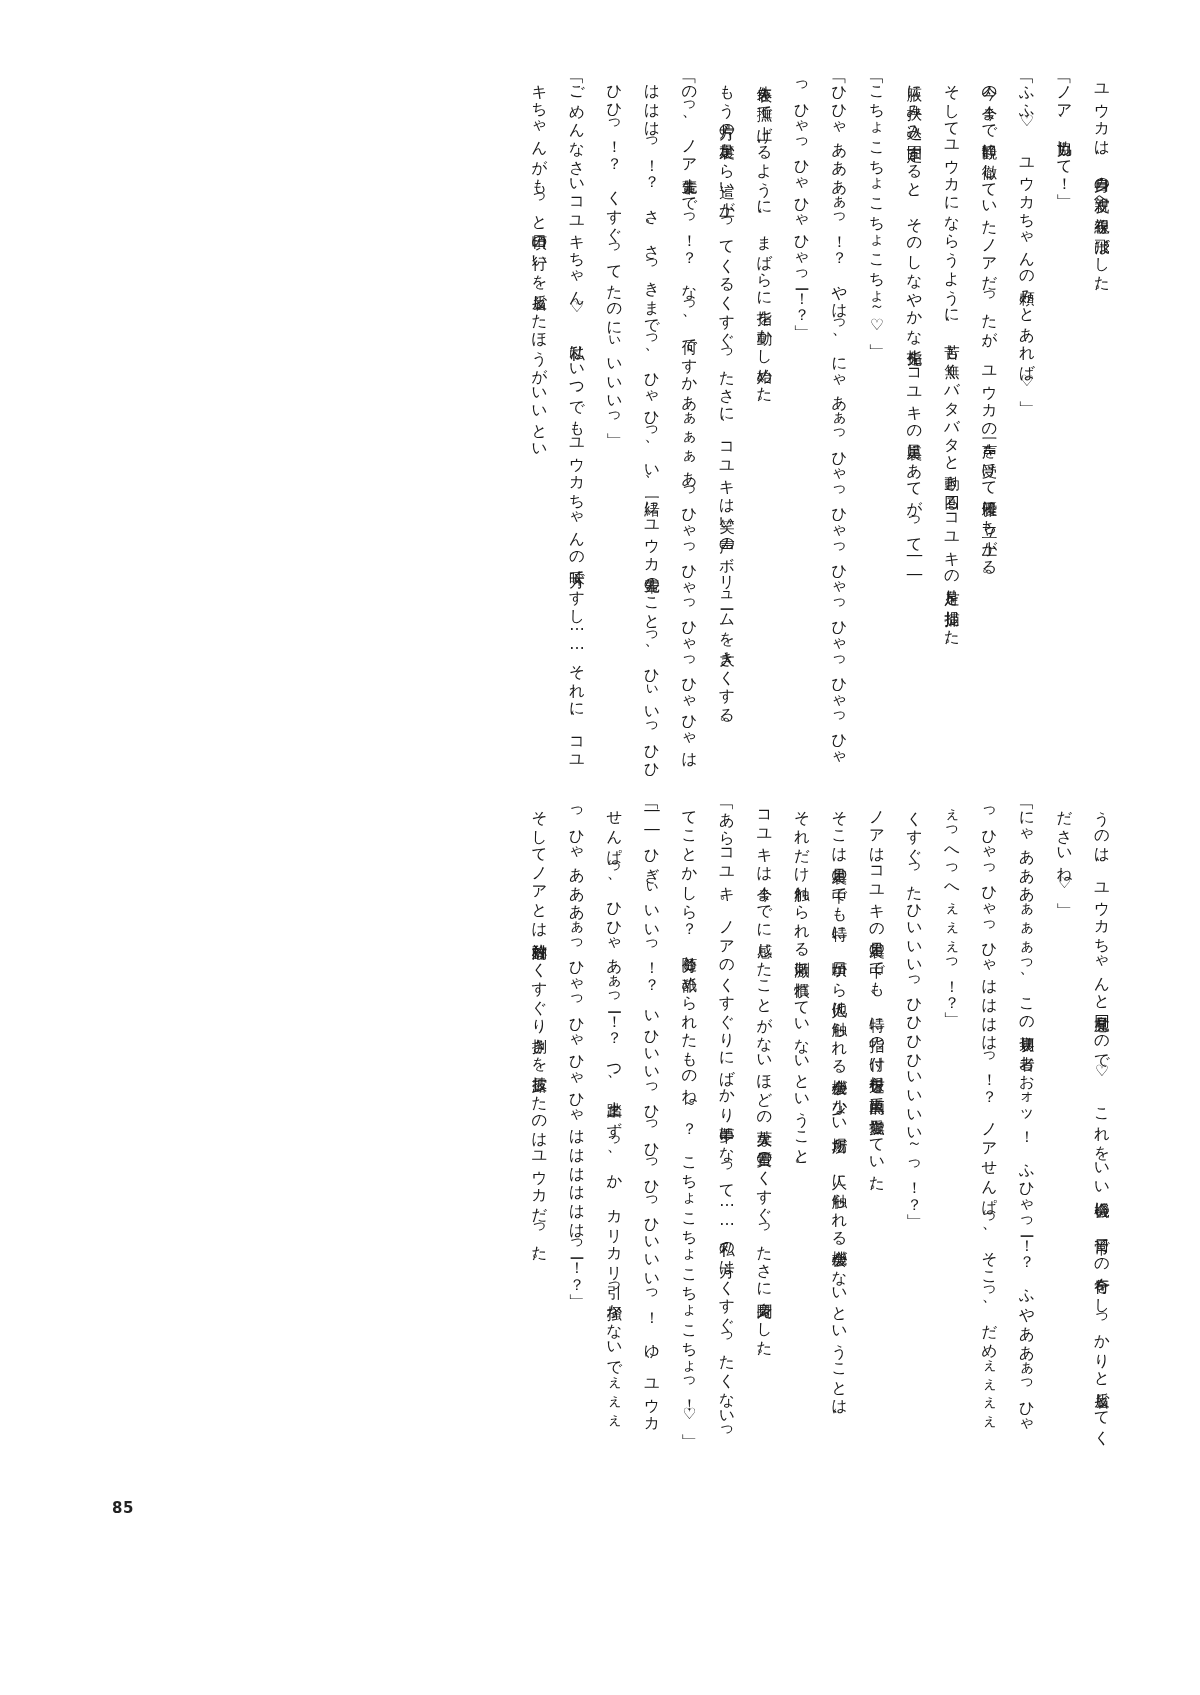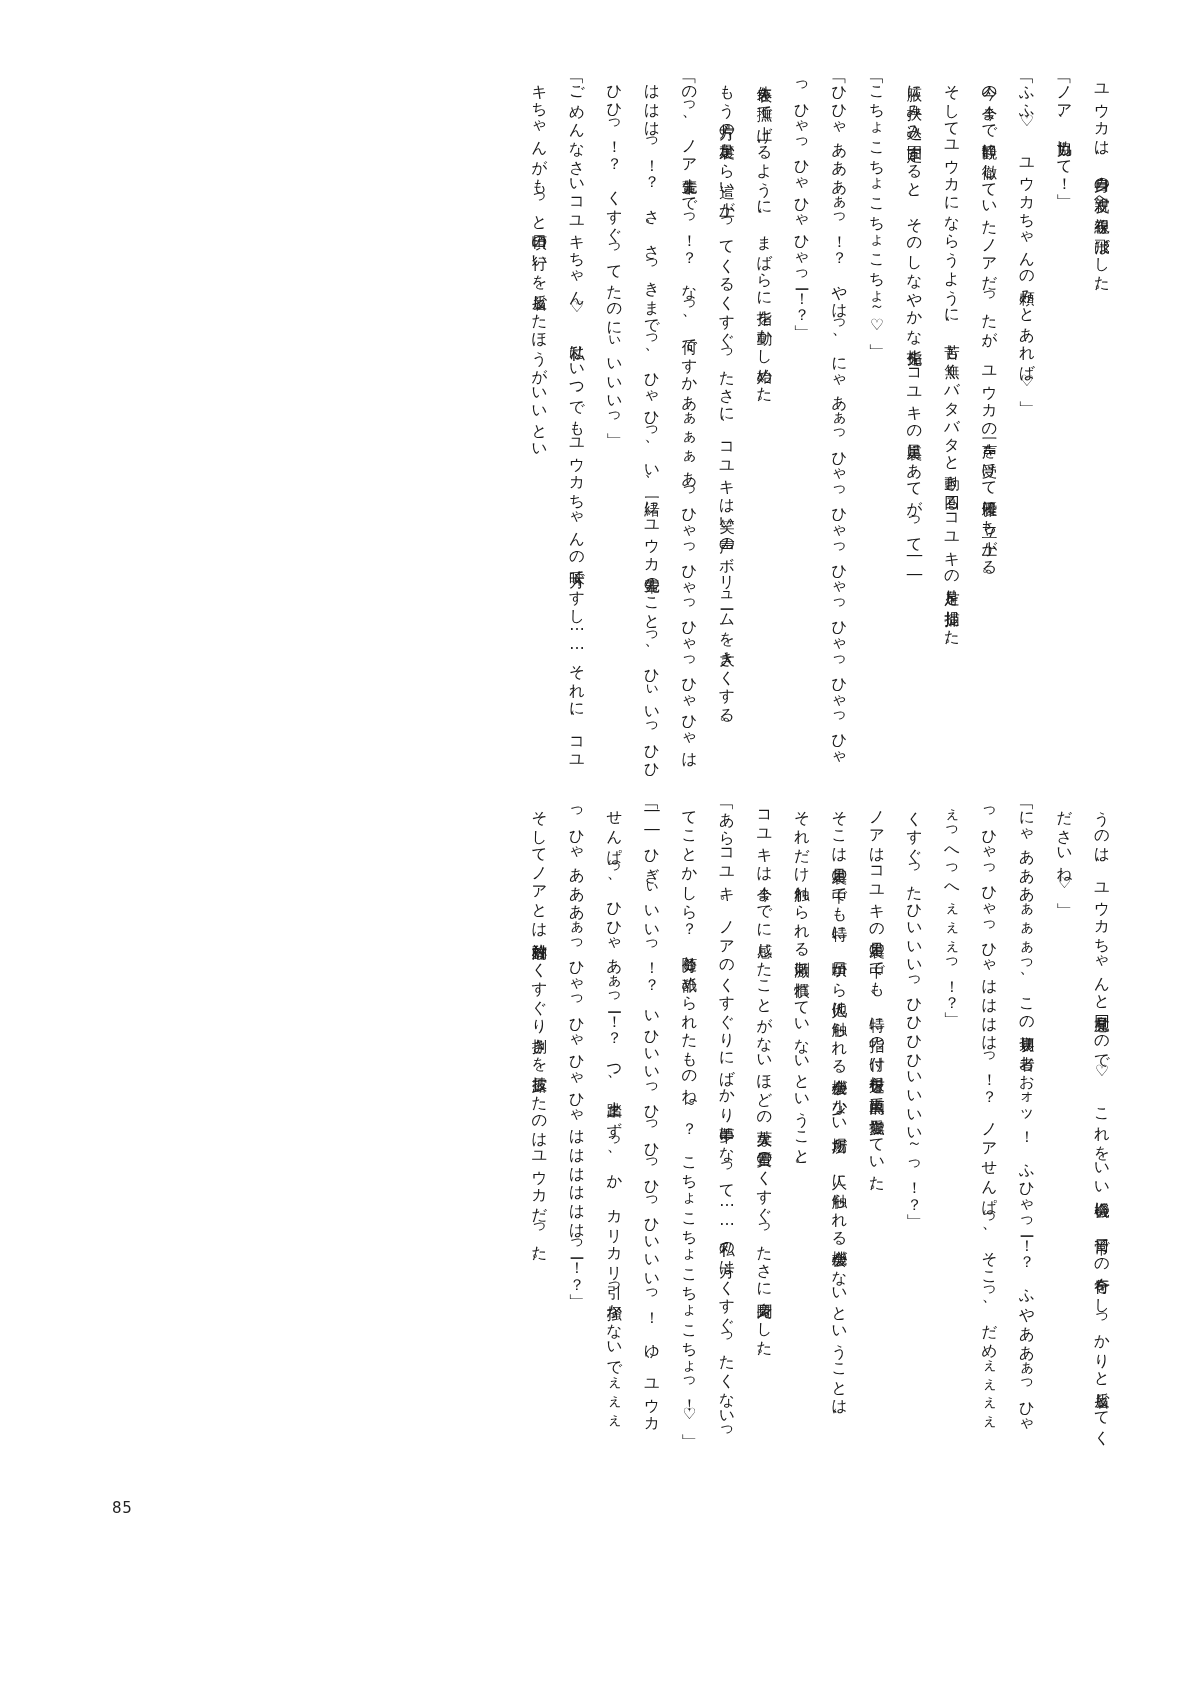--- a/index.html
+++ b/index.html
@@ -49,20 +49,21 @@
   }
 
   .page-number {
     position: absolute;
     left: 112px;
     bottom: 178px;
     font-size: 15px;
     color: #222;
     letter-spacing: 0.04em;
     font-family: "DejaVu Sans", "Liberation Sans", sans-serif;
+    font-weight: bold;
   }
 </style>
 </head>
 <body>
 
 <div class="page">
 
   <div class="half top">
     <p class="para">ユウカは、自身の親友へ視線を飛ばした。</p>
     <p class="para">「ノア、協力して！」</p>

